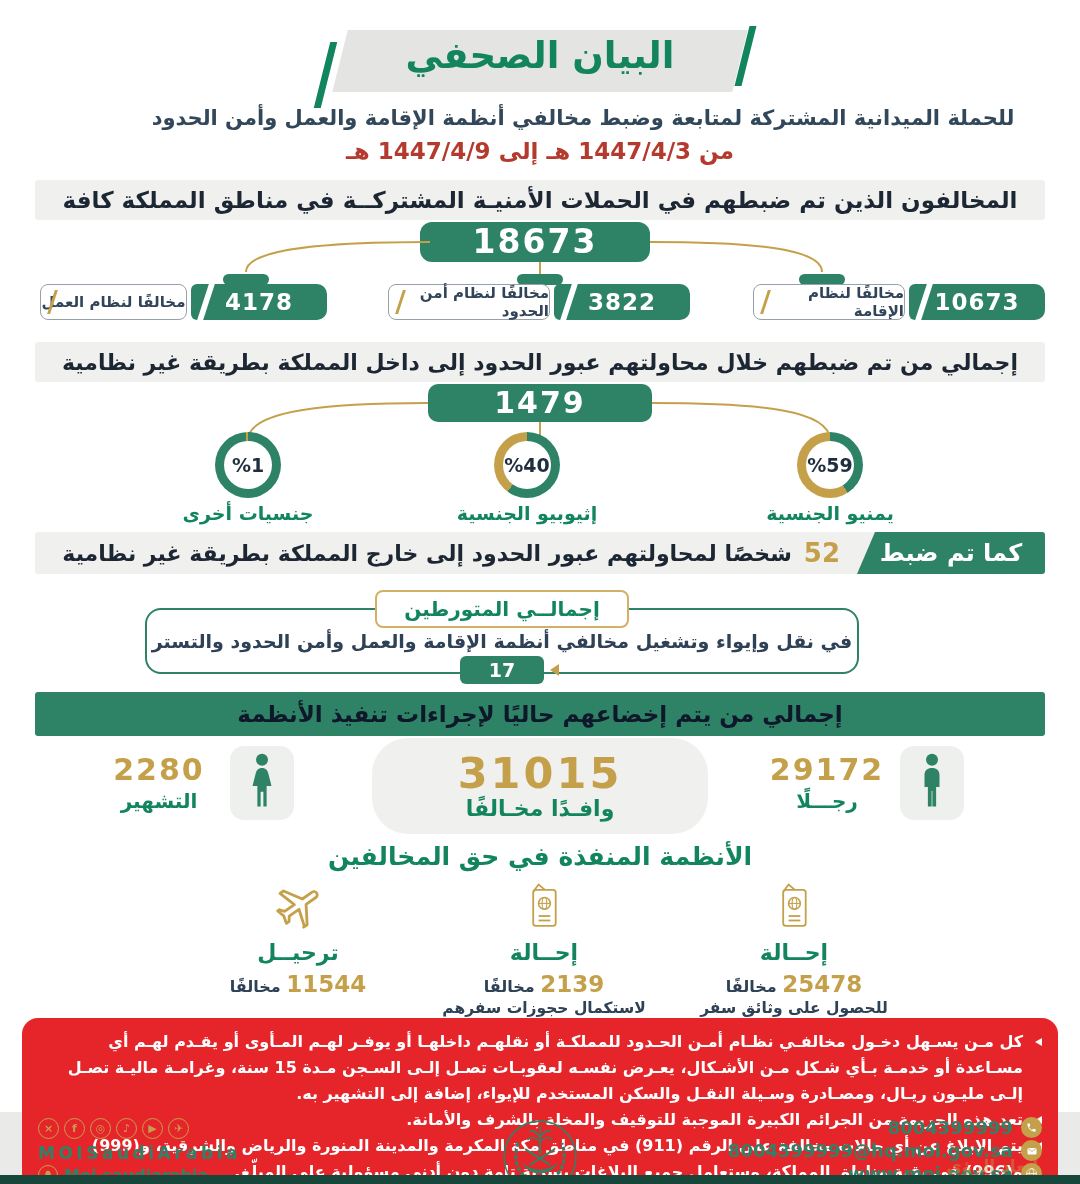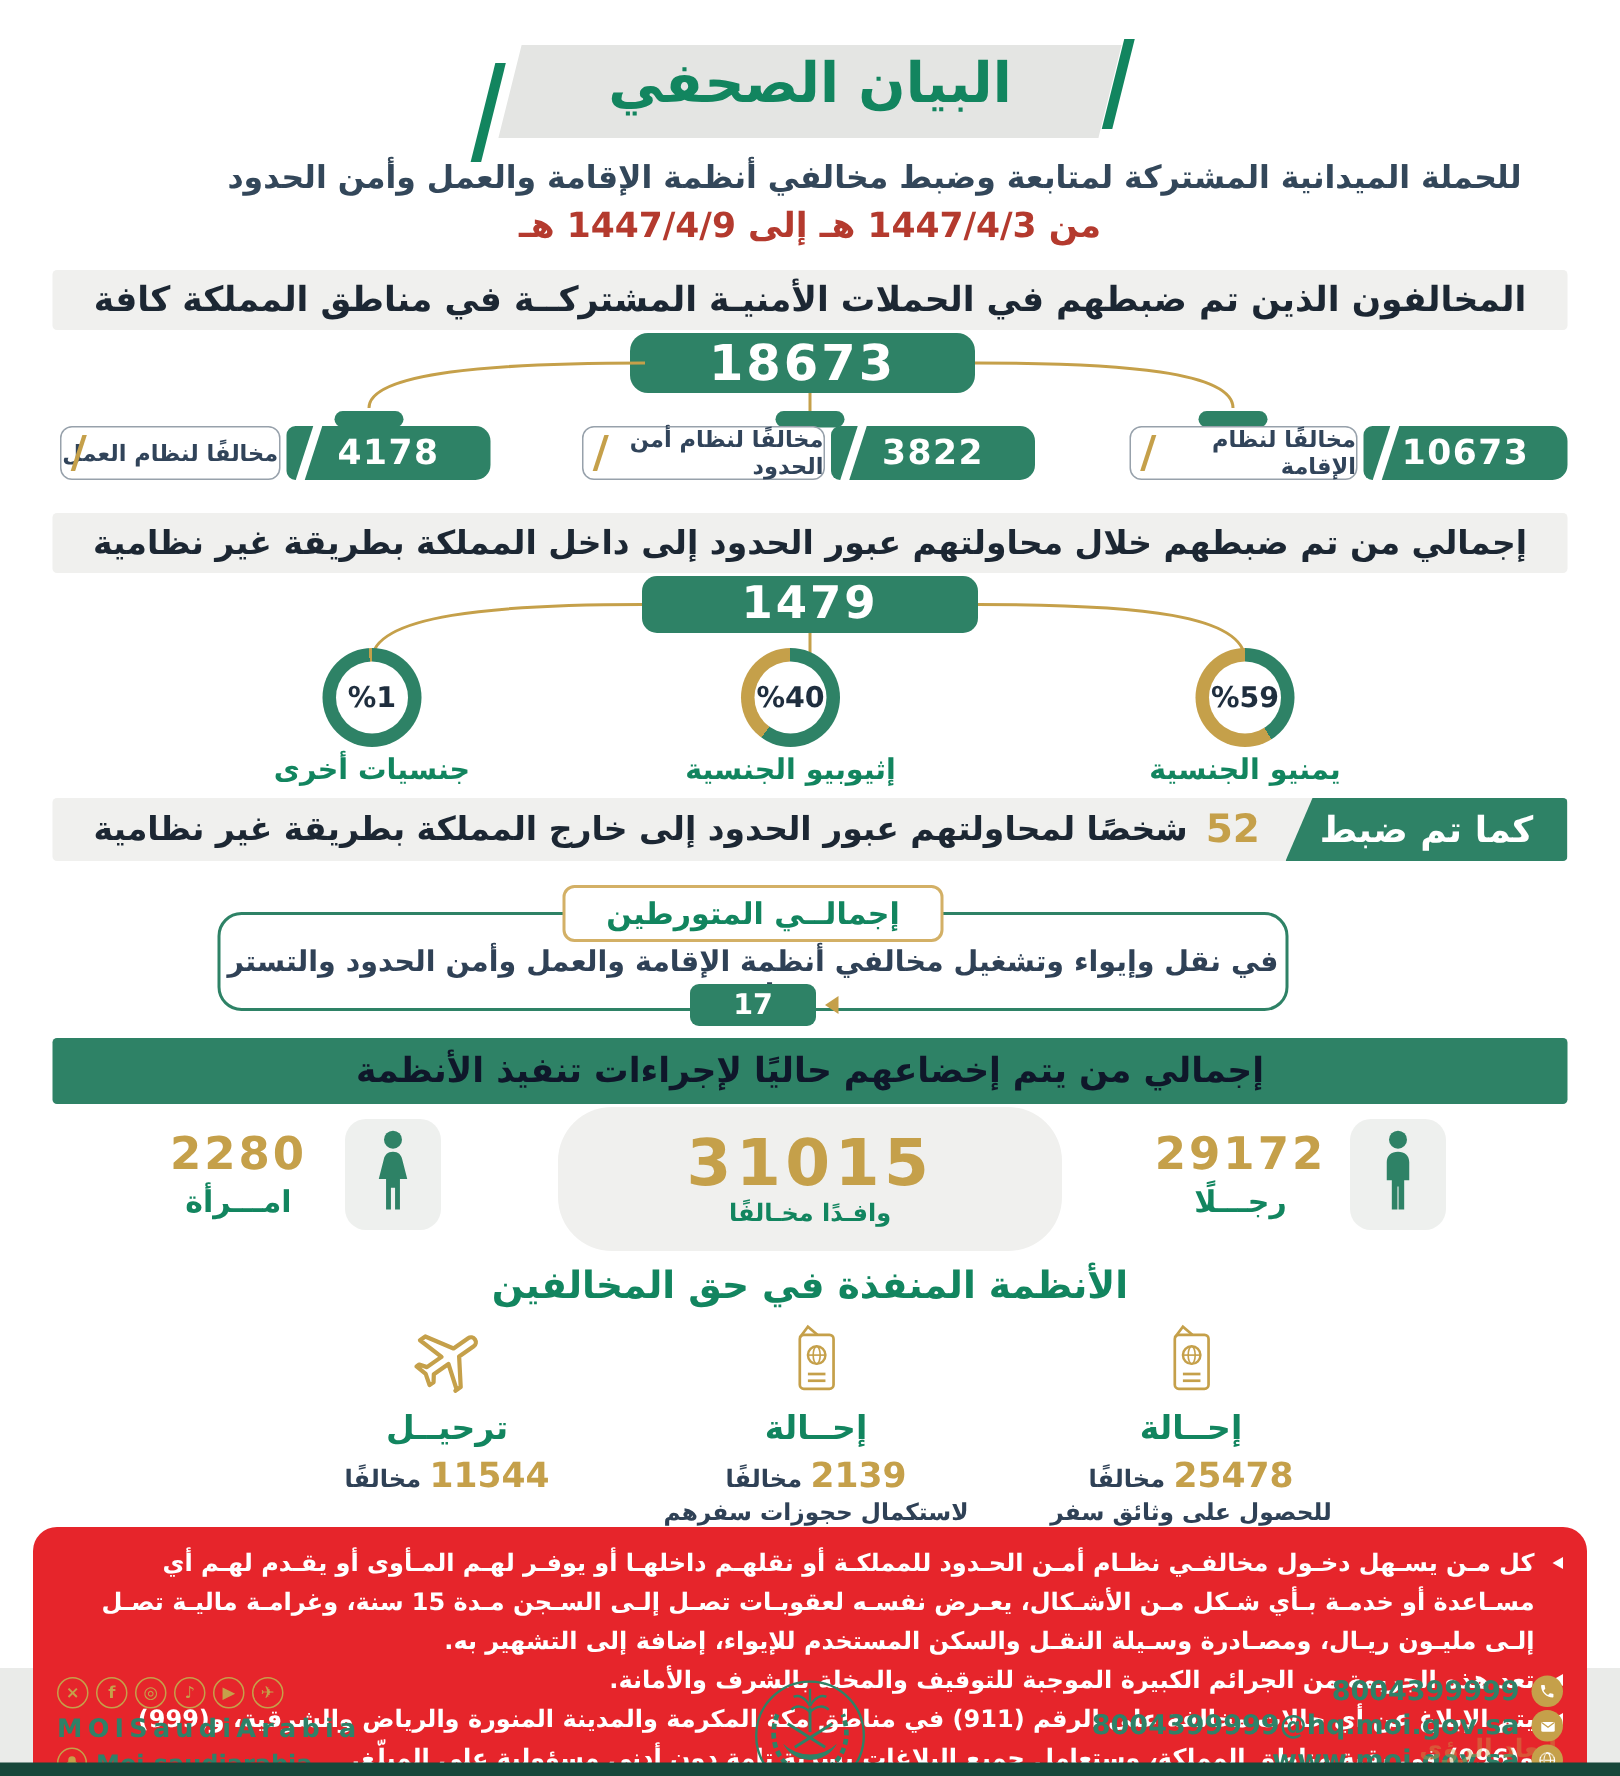--- a/index.html
+++ b/index.html
@@ -92,21 +92,21 @@
 
   
   .greenbar{position:absolute;left:35px;top:692px;width:1010px;height:44px;background:#2e8266;border-radius:3px;
             display:flex;align-items:center;justify-content:center;
             color:#0f172a;font-size:23px;font-weight:bold;}
 
   
   .blob{position:absolute;left:372px;top:738px;width:336px;height:96px;background:#f0f0ee;border-radius:36px;
         display:flex;flex-direction:column;align-items:center;justify-content:center;}
   .blob .big{font-size:43px;font-weight:bold;color:#c5a04a;letter-spacing:3px;line-height:1.05;}
-  .blob .lbl{font-size:16px;font-weight:bold;color:#12855f;}
+  .blob .lbl{font-size:22px;font-weight:bold;color:#12855f;}
   .icon-tile{position:absolute;top:746px;width:64px;height:74px;background:#eef0ee;border-radius:14px;
              display:flex;align-items:center;justify-content:center;}
   .tile-man{left:900px;} .tile-woman{left:230px;}
   .gender-stat{position:absolute;top:752px;text-align:center;}
   .gender-stat .val{font-size:30px;font-weight:bold;color:#c5a04a;letter-spacing:2px;}
   .gender-stat .lbl{font-size:20px;font-weight:bold;color:#12855f;margin-top:2px;}
   .stat-men{left:758px;width:138px;} .stat-women{left:92px;width:134px;}
 
   
   .enf-title{position:absolute;top:842px;left:0;width:100%;text-align:center;
@@ -249,21 +249,21 @@
   <div class="icon-tile tile-woman">
     <span>
       <svg width="30" height="58" viewBox="0 0 24 44">
         <circle cx="12" cy="5" r="4.8" fill="#2e8266"></circle>
         <path d="M12 11.5c2.9 0 4.3 1.7 4.9 3.9L19.6 26h-3.9v16.3h-2.6V30.6h-2.2v11.7H8.3V26H4.4l2.7-10.6c.6-2.2 2-3.9 4.9-3.9z" fill="#2e8266"></path>
       </svg>
     </span>
   </div>
   <div class="gender-stat stat-women">
     <div class="val">2280</div>
-    <div class="lbl">امـــرأة</div>
+    <div class="lbl">التشهير</div>
   </div>
 
   <div class="enf-title">الأنظمة المنفذة في حق المخالفين</div>
 
   <div class="enf-col enf0">
     <div class="enf-icon">
       <svg width="36" height="50" viewBox="0 0 40 54">
         <rect x="8" y="8" width="25" height="40" rx="3" fill="none" stroke="#c5a04a" stroke-width="2"></rect>
         <path d="M8 10 L14 2 L21 8" fill="none" stroke="#c5a04a" stroke-width="2"></path>
         <circle cx="20.5" cy="23" r="6.5" fill="none" stroke="#c5a04a" stroke-width="1.8"></circle>

